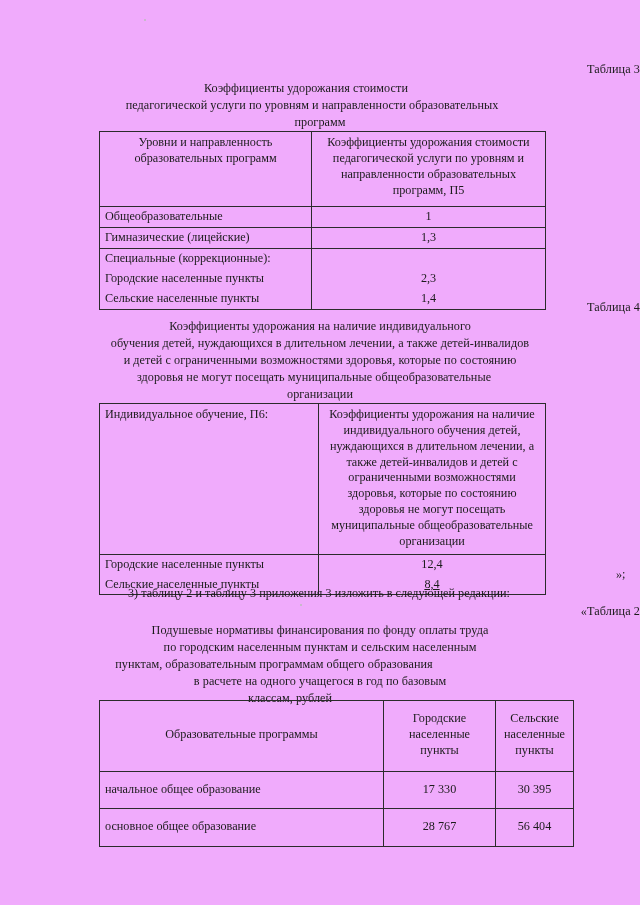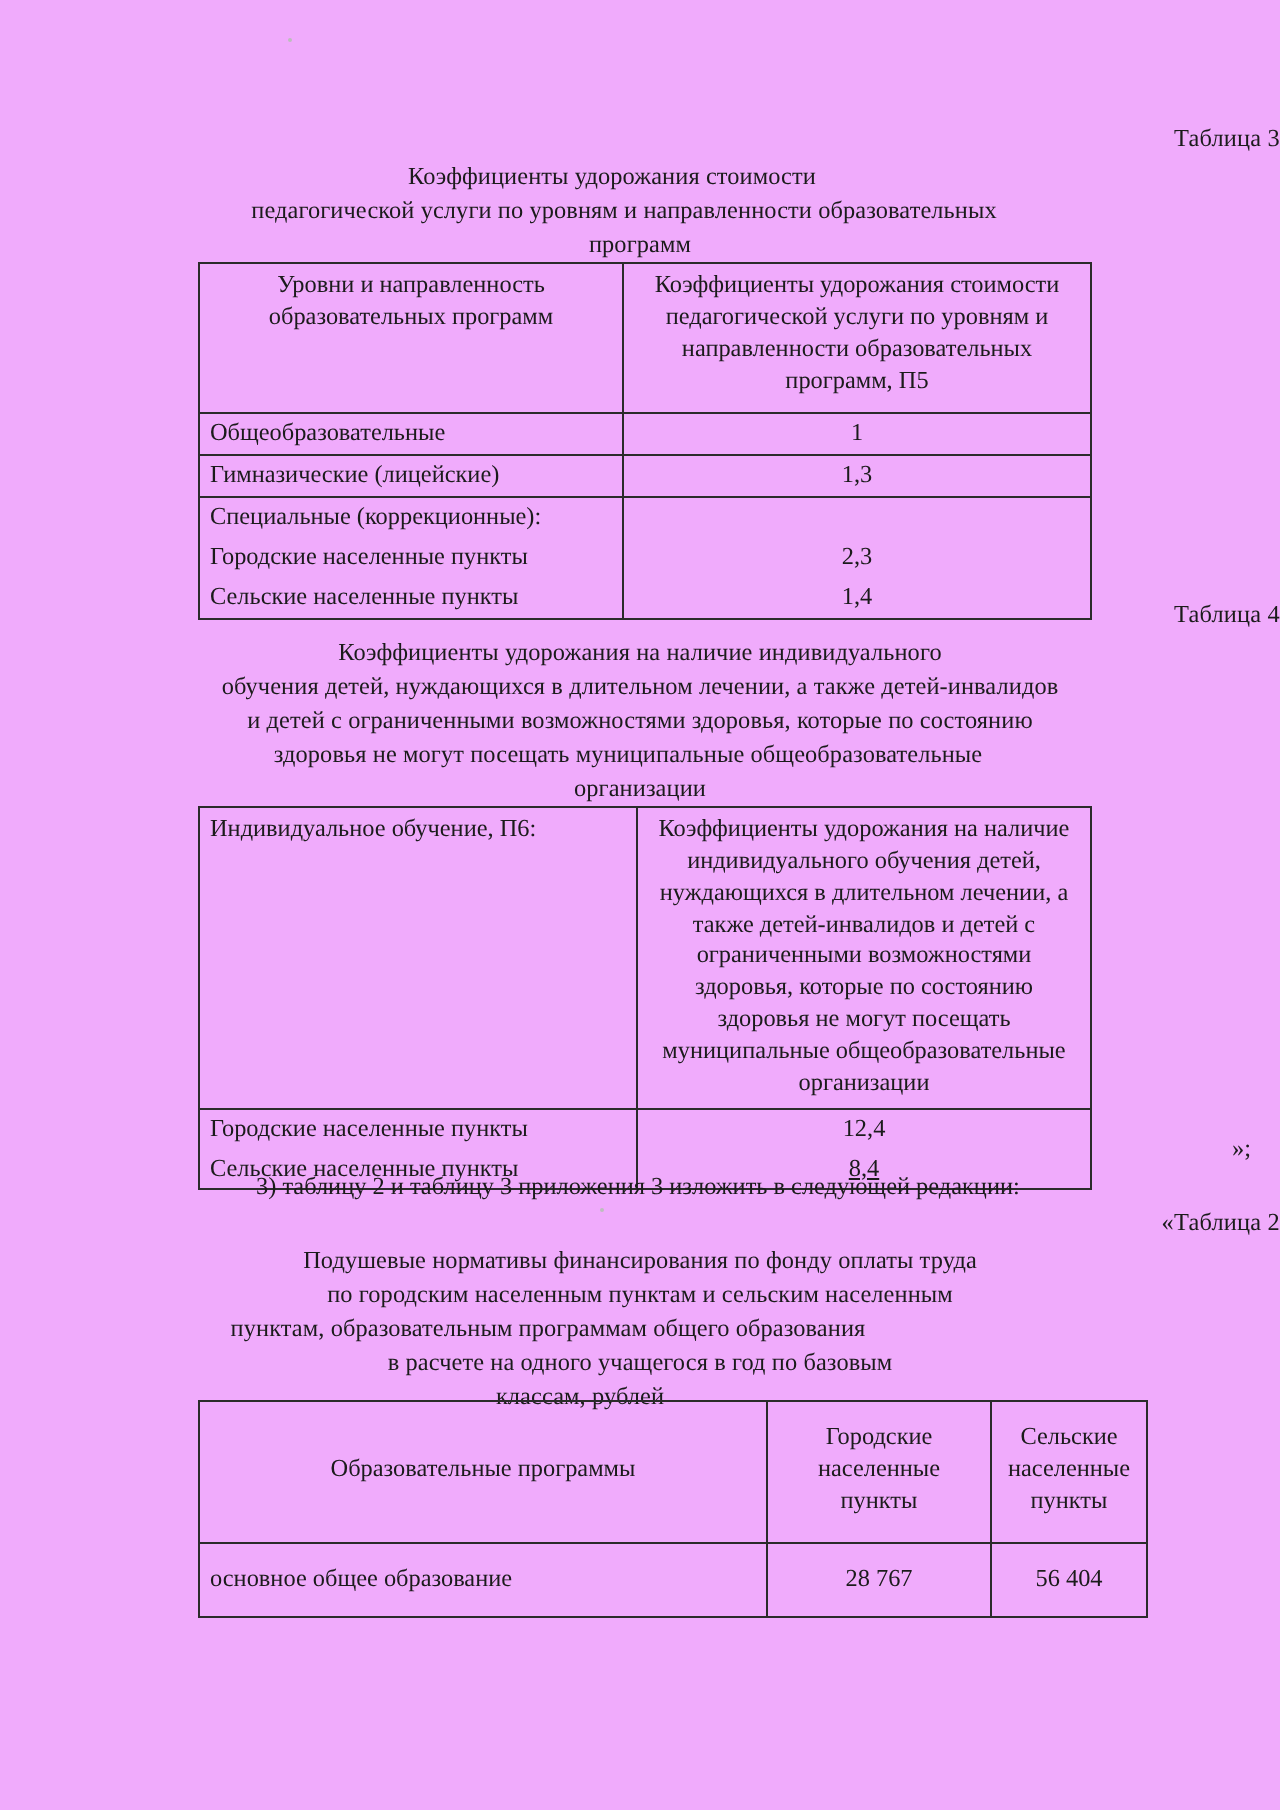--- a/index.html
+++ b/index.html
@@ -222,20 +222,25 @@
             <span>населенные</span><br>
             <span>пункты</span>
           </td>
           <td class="c">
             <span>Сельские</span><br>
             <span>населенные</span><br>
             <span>пункты</span>
           </td>
         </tr>
         <tr class="dat">
+          <td class="l mid">начальное общее образование</td>
+          <td class="c mid nowrap">17 330</td>
+          <td class="c mid nowrap">30 395</td>
+        </tr>
+        <tr class="dat">
           <td class="l mid">основное общее образование</td>
           <td class="c mid nowrap">28 767</td>
           <td class="c mid nowrap">56 404</td>
         </tr>
       </tbody>
     </table>
 
   </div>
 </div>
 

